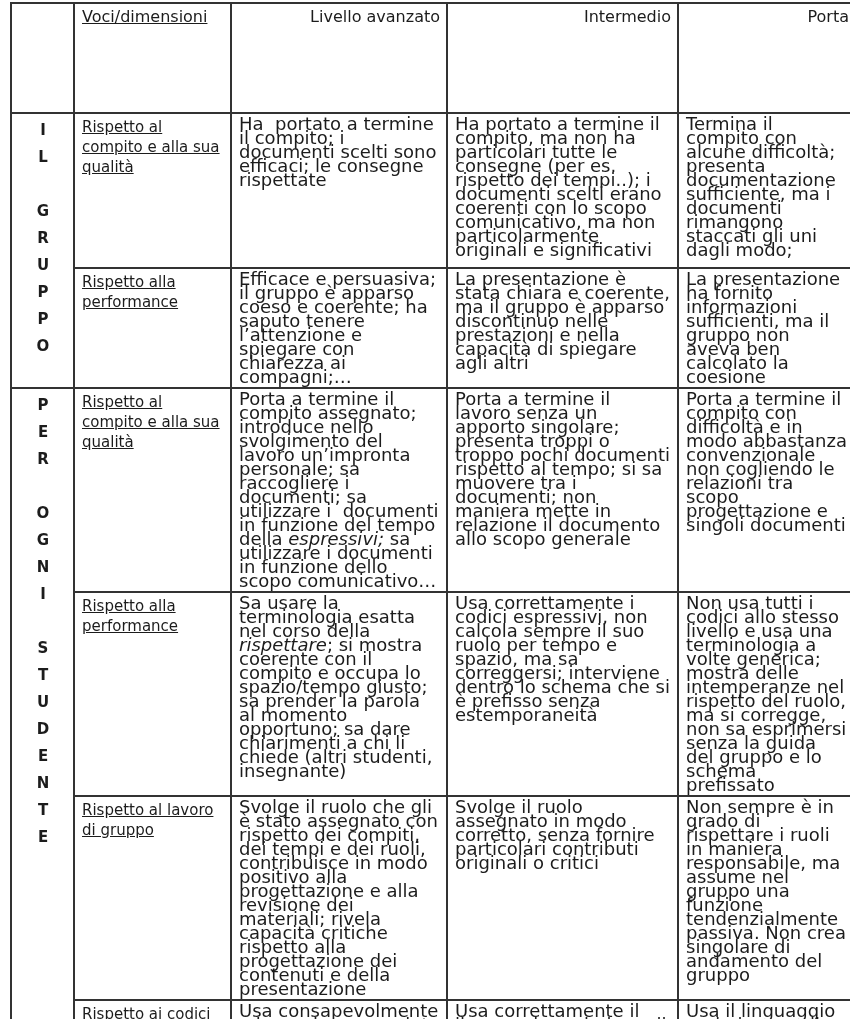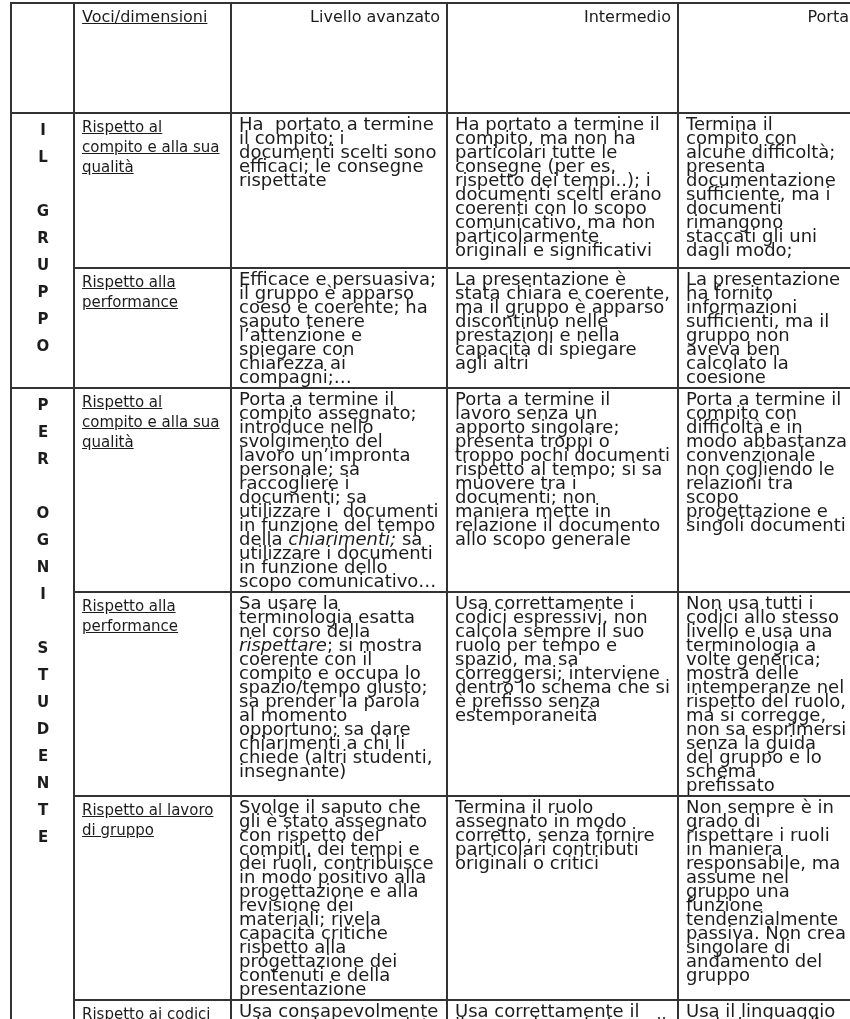--- a/index.html
+++ b/index.html
@@ -132,34 +132,34 @@
 
 S
 T
 U
 D
 E
 N
 T
 E</td>
       <td class="criterion">Rispetto al compito e alla sua qualità</td>
-      <td class="desc">Porta a termine il compito assegnato; introduce nello svolgimento del lavoro un’impronta personale; sa raccogliere i documenti; sa utilizzare i  documenti in funzione del tempo della <i>chiarimenti;</i> sa utilizzare i documenti in funzione dello scopo comunicativo…</td>
+      <td class="desc">Porta a termine il compito assegnato; introduce nello svolgimento del lavoro un’impronta personale; sa raccogliere i documenti; sa utilizzare i  documenti in funzione del tempo della <i>espressivi;</i> sa utilizzare i documenti in funzione dello scopo comunicativo…</td>
       <td class="desc">Porta a termine il lavoro senza un apporto singolare; presenta troppi o troppo pochi documenti rispetto al tempo; si sa muovere tra i documenti; non maniera mette in relazione il documento allo scopo generale</td>
       <td class="desc">Porta a termine il compito con difficoltà e in modo abbastanza convenzionale non cogliendo le relazioni tra scopo progettazione e singoli documenti</td>
     </tr>
     <tr class="rh-4">
       <td class="criterion">Rispetto alla performance</td>
       <td class="desc">Sa usare la terminologia esatta nel corso della <i>rispettare</i>; si mostra coerente con il compito e occupa lo spazio/tempo giusto; sa prender la parola al momento opportuno; sa dare chiarimenti a chi li chiede (altri studenti, insegnante)</td>
       <td class="desc">Usa correttamente i codici espressivi, non calcola sempre il suo ruolo per tempo e spazio, ma sa correggersi; interviene dentro lo schema che si è prefisso senza estemporaneità</td>
       <td class="desc">Non usa tutti i codici allo stesso livello e usa una terminologia a volte generica; mostra delle intemperanze nel rispetto del ruolo, ma si corregge, non sa esprimersi senza la guida del gruppo e lo schema prefissato</td>
     </tr>
     <tr class="rh-5">
       <td class="criterion">Rispetto al lavoro di gruppo</td>
-      <td class="desc">Svolge il saputo che gli è stato assegnato con rispetto dei compiti, dei tempi e dei ruoli, contribuisce in modo positivo alla progettazione e alla revisione dei materiali; rivela capacità critiche rispetto alla progettazione dei contenuti e della presentazione</td>
-      <td class="desc">Termina il ruolo assegnato in modo corretto, senza fornire particolari contributi originali o critici</td>
+      <td class="desc">Svolge il ruolo che gli è stato assegnato con rispetto dei compiti, dei tempi e dei ruoli, contribuisce in modo positivo alla progettazione e alla revisione dei materiali; rivela capacità critiche rispetto alla progettazione dei contenuti e della presentazione</td>
+      <td class="desc">Svolge il ruolo assegnato in modo corretto, senza fornire particolari contributi originali o critici</td>
       <td class="desc">Non sempre è in grado di rispettare i ruoli in maniera responsabile, ma assume nel gruppo una funzione tendenzialmente passiva. Non crea singolare di andamento del gruppo</td>
     </tr>
     <tr class="rh-6">
       <td class="criterion">Rispetto ai codici espressivi usati</td>
       <td class="desc">Usa consapevolmente e in modo appropriato il linguaggio verbale; usa in modo appropriato gli altri codici; mostra conoscenza e competenza informatica</td>
       <td class="desc">Usa correttamente il linguaggio verbale e gli altri coinvolti; mostra conoscenze informatiche</td>
       <td class="desc">Usa il linguaggio verbale e quello iconico senza metterli in relazione; ha conoscenze informatiche minime</td>
     </tr>
   </tbody>
     </table>

